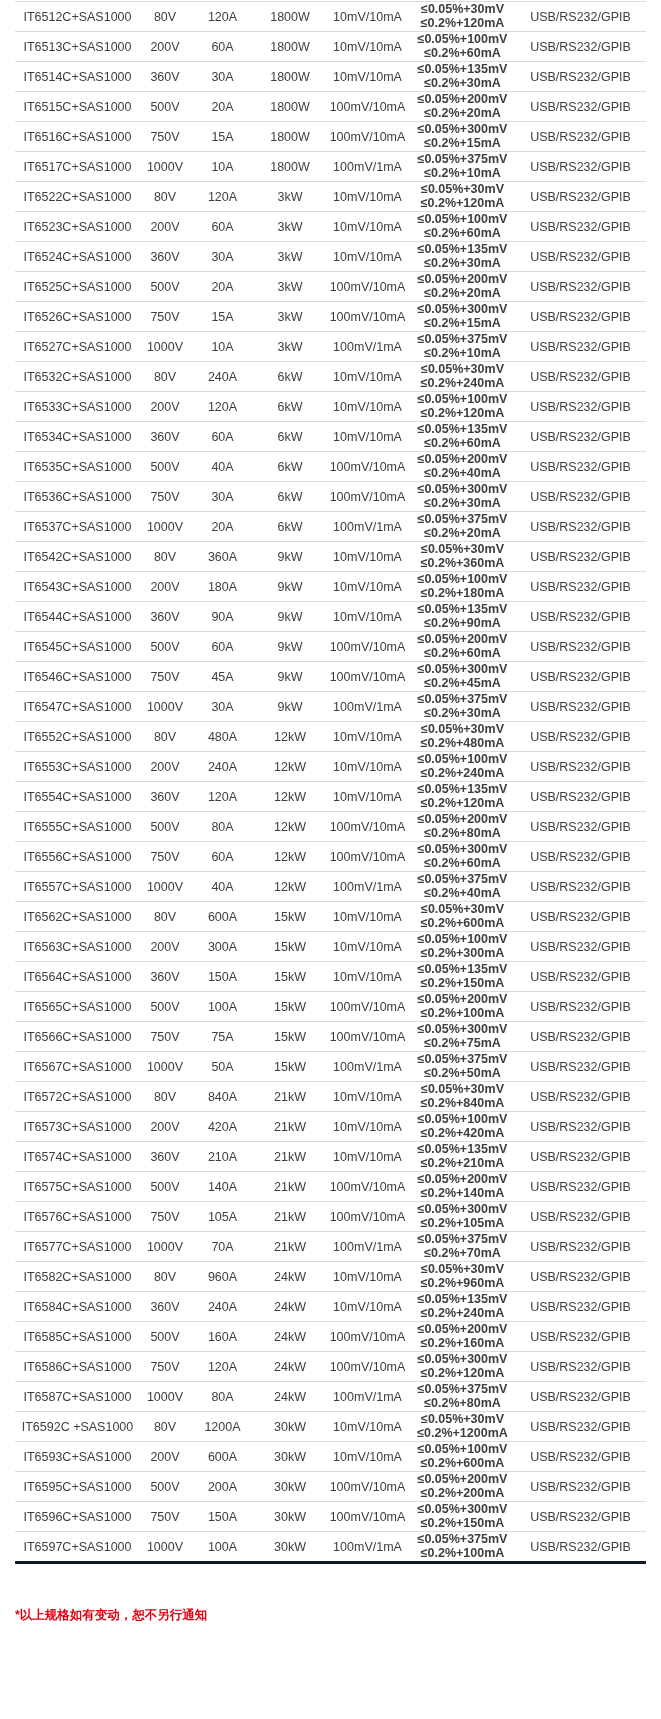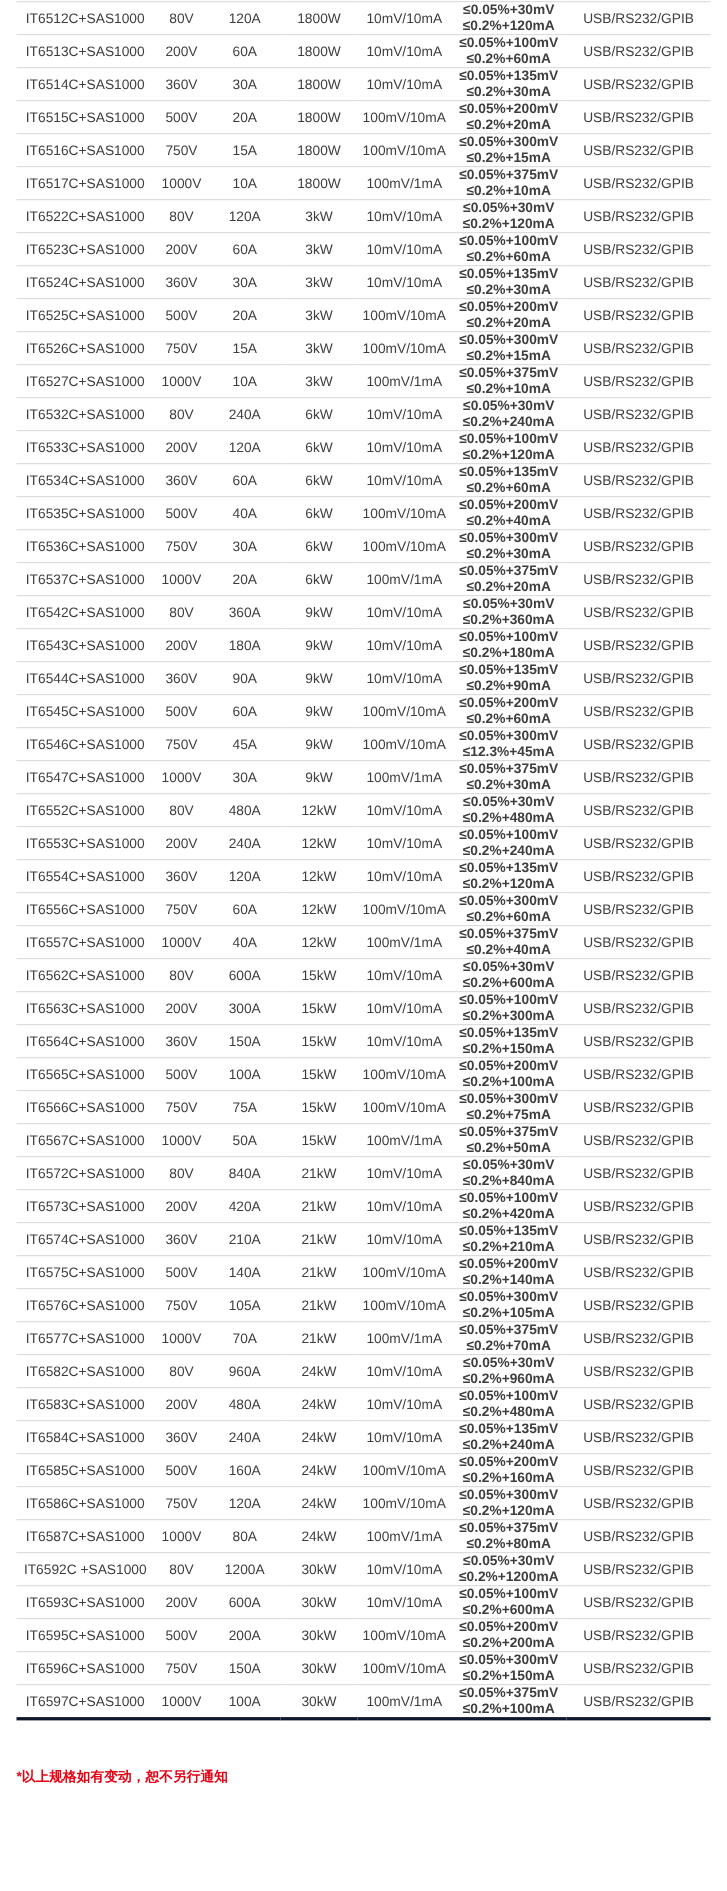--- a/index.html
+++ b/index.html
@@ -344,21 +344,21 @@
     <td class="c-io">USB/RS232/GPIB</td>
   </tr>
         <tr>
     <td class="c-model">IT6546C+SAS1000</td>
     <td class="c-volt">750V</td>
     <td class="c-curr">45A</td>
     <td class="c-pow">9kW</td>
     <td class="c-res">100mV/10mA</td>
     <td class="c-acc">
       <div class="acc-line">≤0.05%+300mV</div>
-      <div class="acc-line">≤12.3%+45mA</div>
+      <div class="acc-line">≤0.2%+45mA</div>
     </td>
     <td class="c-io">USB/RS232/GPIB</td>
   </tr>
         <tr>
     <td class="c-model">IT6547C+SAS1000</td>
     <td class="c-volt">1000V</td>
     <td class="c-curr">30A</td>
     <td class="c-pow">9kW</td>
     <td class="c-res">100mV/1mA</td>
     <td class="c-acc">
@@ -397,20 +397,32 @@
     <td class="c-curr">120A</td>
     <td class="c-pow">12kW</td>
     <td class="c-res">10mV/10mA</td>
     <td class="c-acc">
       <div class="acc-line">≤0.05%+135mV</div>
       <div class="acc-line">≤0.2%+120mA</div>
     </td>
     <td class="c-io">USB/RS232/GPIB</td>
   </tr>
         <tr>
+    <td class="c-model">IT6555C+SAS1000</td>
+    <td class="c-volt">500V</td>
+    <td class="c-curr">80A</td>
+    <td class="c-pow">12kW</td>
+    <td class="c-res">100mV/10mA</td>
+    <td class="c-acc">
+      <div class="acc-line">≤0.05%+200mV</div>
+      <div class="acc-line">≤0.2%+80mA</div>
+    </td>
+    <td class="c-io">USB/RS232/GPIB</td>
+  </tr>
+        <tr>
     <td class="c-model">IT6556C+SAS1000</td>
     <td class="c-volt">750V</td>
     <td class="c-curr">60A</td>
     <td class="c-pow">12kW</td>
     <td class="c-res">100mV/10mA</td>
     <td class="c-acc">
       <div class="acc-line">≤0.05%+300mV</div>
       <div class="acc-line">≤0.2%+60mA</div>
     </td>
     <td class="c-io">USB/RS232/GPIB</td>
@@ -573,32 +585,20 @@
   </tr>
         <tr>
     <td class="c-model">IT6582C+SAS1000</td>
     <td class="c-volt">80V</td>
     <td class="c-curr">960A</td>
     <td class="c-pow">24kW</td>
     <td class="c-res">10mV/10mA</td>
     <td class="c-acc">
       <div class="acc-line">≤0.05%+30mV</div>
       <div class="acc-line">≤0.2%+960mA</div>
-    </td>
-    <td class="c-io">USB/RS232/GPIB</td>
-  </tr>
-        <tr>
-    <td class="c-model">IT6583C+SAS1000</td>
-    <td class="c-volt">200V</td>
-    <td class="c-curr">480A</td>
-    <td class="c-pow">24kW</td>
-    <td class="c-res">10mV/10mA</td>
-    <td class="c-acc">
-      <div class="acc-line">≤0.05%+100mV</div>
-      <div class="acc-line">≤0.2%+480mA</div>
     </td>
     <td class="c-io">USB/RS232/GPIB</td>
   </tr>
         <tr>
     <td class="c-model">IT6584C+SAS1000</td>
     <td class="c-volt">360V</td>
     <td class="c-curr">240A</td>
     <td class="c-pow">24kW</td>
     <td class="c-res">10mV/10mA</td>
     <td class="c-acc">

